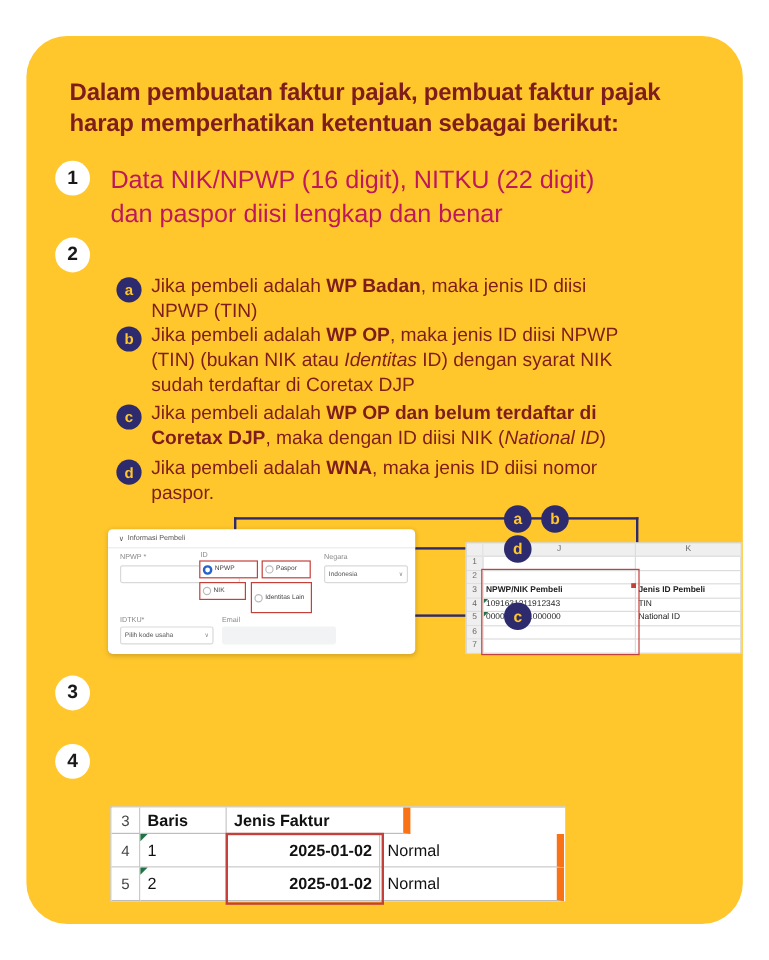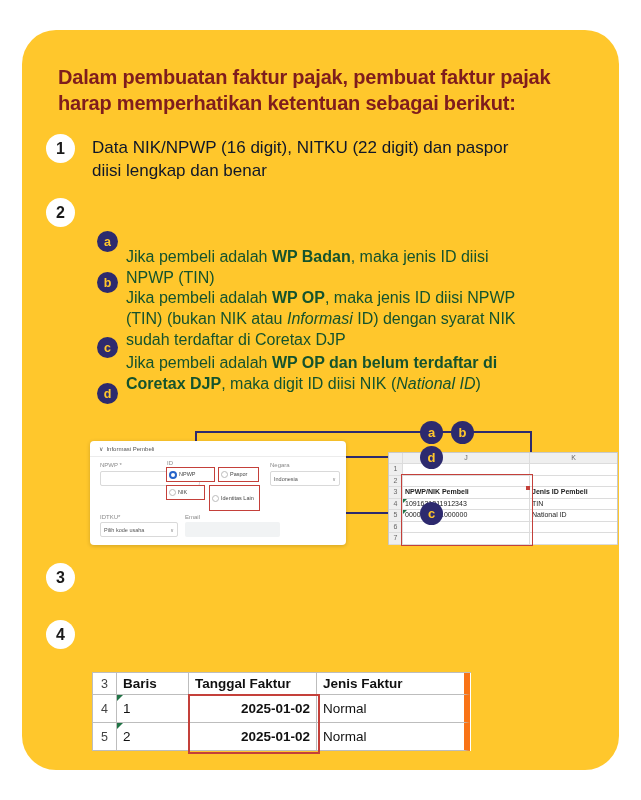--- a/index.html
+++ b/index.html
@@ -4,30 +4,30 @@
 <style>
   html,body{margin:0;padding:0;}
   body{width:641px;height:800px;background:#ffffff;font-family:"Liberation Sans",sans-serif;position:relative;overflow:hidden;}
   .card{position:absolute;left:22px;top:30px;width:597px;height:740px;background:#FFC72C;border-radius:34px;}
 
   .title{position:absolute;left:36px;top:34px;width:540px;font-size:20px;font-weight:bold;line-height:1.3;color:#7f1d1d;letter-spacing:-0.2px;}
 
   .num-circle{position:absolute;width:29px;height:29px;border-radius:50%;background:#ffffff;display:flex;align-items:center;justify-content:center;font-size:16px;font-weight:600;color:#1a1a1a;}
   .n1{left:24px;top:104px}.n2{left:24px;top:168px}.n3{left:24px;top:533px}.n4{left:24px;top:590px}
 
-  .item-text{position:absolute;font-size:17px;line-height:1.33;color:#0f172a;}
+  .item-text{position:absolute;font-size:21px;line-height:1.33;color:#be185d;}
   .t1{left:70px;top:107px;width:420px}
   .t2{left:70px;top:172px;width:420px}
   .t3{left:70px;top:536px;width:400px}
   .t4{left:70px;top:593px;width:440px}
 
   .letter-badge{position:absolute;left:75px;width:21px;height:21px;border-radius:50%;background:#2D2A6E;color:#FFC72C;font-weight:bold;font-size:12.5px;display:flex;align-items:center;justify-content:center;}
   .lba{top:201px}.lbb{top:242px}.lbc{top:307px}.lbd{top:353px}
 
-  .sub{position:absolute;left:104px;width:404px;font-size:16px;line-height:1.3;color:#14532d;margin-top:18px;}
+  .sub{position:absolute;left:104px;width:404px;font-size:16px;line-height:1.3;color:#7f1d1d;}
   .sat{top:199px}.sbt{top:240px}.sct{top:305px}.sdt{top:351px}
   .sub i{font-style:italic;}
 
   
   .figure{position:absolute;left:0;top:390px;width:597px;height:145px;}
   .ln{position:absolute;background:#2D2A6E;}
   .co-badge{position:absolute;width:23px;height:23px;border-radius:50%;background:#2D2A6E;color:#FFC72C;font-weight:bold;font-size:13px;display:flex;align-items:center;justify-content:center;z-index:6;}
   .ca{left:398px;top:1px}.cb{left:429px;top:1px}.cd{left:398px;top:26px}.cc{left:398px;top:82px}
 
   .mini-form{position:absolute;left:68px;top:21px;width:256px;height:104px;background:#ffffff;border-radius:4px;box-shadow:0 1px 4px rgba(0,0,0,.18);z-index:2;}
@@ -77,26 +77,27 @@
 
   <div class="num-circle n1">1</div>
   <div class="item-text t1">Data NIK/NPWP (16 digit), NITKU (22 digit) dan paspor diisi lengkap dan benar</div>
 
   <div class="num-circle n2">2</div>
 
   <div class="letter-badge lba">a</div>
   <div class="sub sat"><span>Jika pembeli adalah </span><b>WP Badan</b><span>, maka jenis ID diisi NPWP (TIN)</span></div>
 
   <div class="letter-badge lbb">b</div>
-  <div class="sub sbt"><span>Jika pembeli adalah </span><b>WP OP</b><span>, maka jenis ID diisi NPWP (TIN) (bukan NIK atau </span><i>Informasi</i><span> ID) dengan syarat NIK sudah terdaftar di Coretax DJP</span></div>
+  <div class="sub sbt"><span>Jika pembeli adalah </span><b>WP OP</b><span>, maka jenis ID diisi NPWP (TIN) (bukan NIK atau </span><i>Identitas</i><span> ID) dengan syarat NIK sudah terdaftar di Coretax DJP</span></div>
 
   <div class="letter-badge lbc">c</div>
-  <div class="sub sct"><span>Jika pembeli adalah </span><b>WP OP dan belum terdaftar di Coretax DJP</b><span>, maka digit ID diisi NIK (</span><i>National ID</i><span>)</span></div>
+  <div class="sub sct"><span>Jika pembeli adalah </span><b>WP OP dan belum terdaftar di Coretax DJP</b><span>, maka dengan ID diisi NIK (</span><i>National ID</i><span>)</span></div>
 
   <div class="letter-badge lbd">d</div>
+  <div class="sub sdt"><span>Jika pembeli adalah </span><b>WNA</b><span>, maka jenis ID diisi nomor paspor.</span></div>
 
   <div class="figure">
 
     <div class="ln" style="left:173px;top:11px;width:337px;height:2px"></div>
     <div class="ln" style="left:173px;top:11px;width:2px;height:36px"></div>
     <div class="ln" style="left:508px;top:11px;width:2px;height:48px"></div>
     <div class="ln" style="left:226px;top:36px;width:174px;height:2px"></div>
     <div class="ln" style="left:226px;top:36px;width:2px;height:12px"></div>
     <div class="ln" style="left:173px;top:79px;width:2px;height:15px"></div>
     <div class="ln" style="left:173px;top:92px;width:227px;height:2px"></div>
@@ -198,21 +199,20 @@
   </div>
 
   <div class="num-circle n3">3</div>
 
   <div class="num-circle n4">4</div>
 
   <div class="btable">
     <div class="btrow hdr">
       <div class="bt-cell bt-rn">3</div>
       <div class="bt-cell bt-baris bt-bold">Baris</div>
-      <div class="bt-cell bt-tgl bt-bold" style="justify-content:flex-start">Tanggal Faktur</div>
       <div class="bt-cell bt-jenis bt-bold">Jenis Faktur</div>
     </div>
     <div class="btrow">
       <div class="bt-cell bt-rn">4</div>
       <div class="bt-cell bt-baris">
           <span class="gtri2"></span>
           <span>1</span>
         </div>
       <div class="bt-cell bt-tgl">2025-01-02</div>
       <div class="bt-cell bt-jenis">Normal</div>

